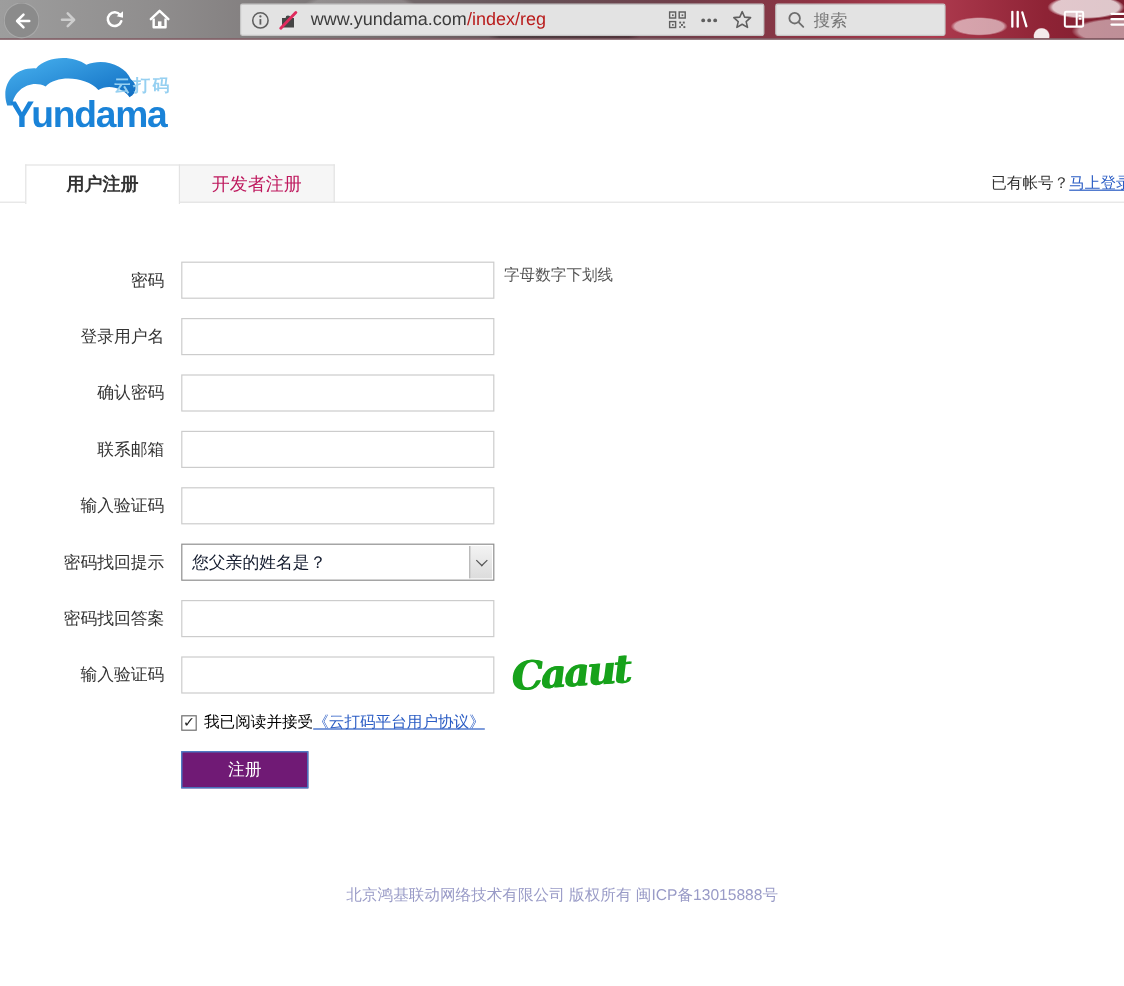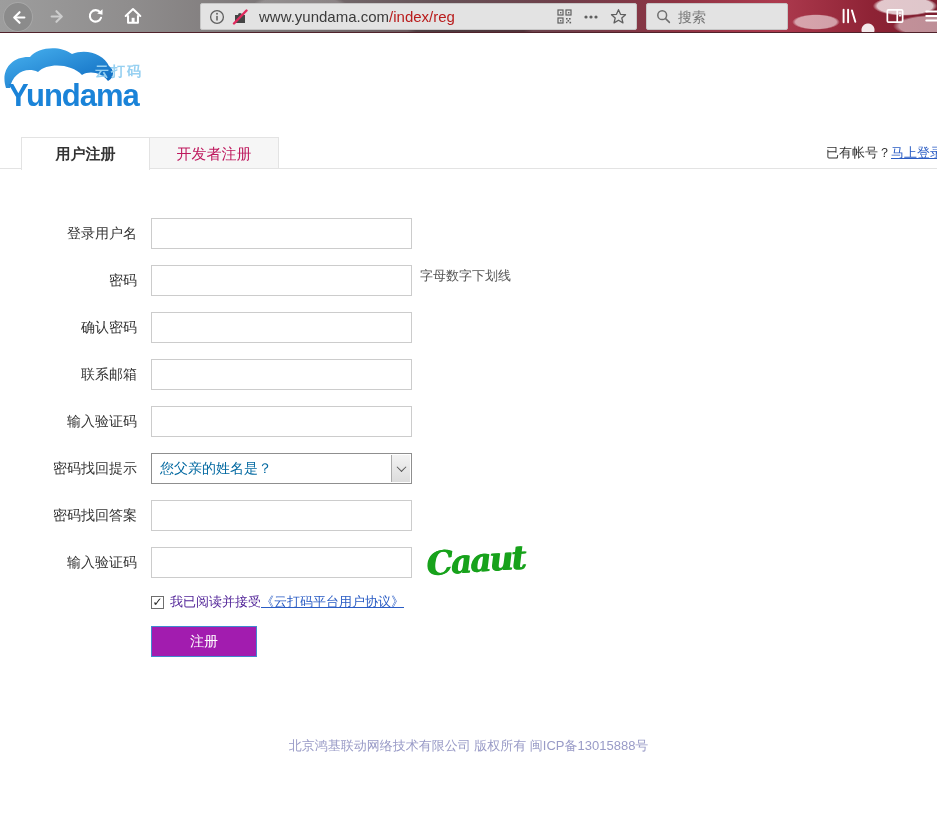--- a/index.html
+++ b/index.html
@@ -74,35 +74,35 @@
   .login-area { position:absolute; right:-6px; top:7px; font-size:13px; color:#333; white-space:nowrap; }
   .login-link { color:#2a5cc4; text-decoration:underline; cursor:pointer; }
 
   
   .form { position:absolute; left:0; top:218px; width:937px; }
   .frow { display:flex; align-items:center; height:31px; margin-bottom:16px; }
   .flabel { width:137px; text-align:right; margin-right:14px; font-size:14px; color:#333; }
   .tinput { width:261px; height:31px; border:1px solid #ccc; background:#fff; padding:0 6px; font-size:14px; color:#333; font-family:inherit; outline:none; }
   .hint { margin-left:8px; font-size:13px; color:#555; position:relative; top:-5px; }
 
-  .selbox { position:relative; width:261px; height:31px; border:1px solid #8f8f8f; background:#fff; display:flex; align-items:center; padding-left:8px; font-size:14px; color:#0369a1; cursor:default; }
+  .selbox { position:relative; width:261px; height:31px; border:1px solid #8f8f8f; background:#fff; display:flex; align-items:center; padding-left:8px; font-size:14px; color:#0f172a; cursor:default; }
   .selarrow { position:absolute; right:1px; top:1px; bottom:1px; width:19px; background:linear-gradient(#f3f3f3,#dcdcdc); border-left:1px solid #ababab; display:flex; align-items:center; justify-content:center; }
   .chev { width:7px; height:7px; border-right:1.6px solid #555; border-bottom:1.6px solid #555; transform:rotate(45deg) translate(-1px,-1px); }
 
   .captcha { margin-left:14px; font-family:"DejaVu Serif",serif; font-style:italic; font-weight:bold;
              font-size:33px; color:#17a21b; letter-spacing:-2px; transform:rotate(-4deg);
              position:relative; top:-2px; text-shadow:1px 0 0 #17a21b; cursor:pointer; }
 
   .agree { margin:12px 0 0 151px; display:flex; align-items:center; height:16px; }
   .checkbox { width:13px; height:13px; border:1px solid #6e6e6e; background:#fff; display:flex; align-items:center; justify-content:center; font-size:12px; line-height:13px; color:#222; cursor:pointer; }
   .checkbox::after { content:"✓"; }
-  .agree-text { margin-left:6px; font-size:13px; color:#4c1d95; }
+  .agree-text { margin-left:6px; font-size:13px; color:#000000; }
   .agree-link { font-size:13px; color:#2a5cc4; text-decoration:underline; cursor:pointer;text-align:right; }
 
-  .reg-btn { display:block; margin:16px 0 0 151px; width:106px; height:31px; background:#a21caf; border:1px solid #4189cf; color:#fff; font-size:14px; font-family:inherit; cursor:pointer; }
+  .reg-btn { display:block; margin:16px 0 0 151px; width:106px; height:31px; background:#701a75; border:1px solid #4189cf; color:#fff; font-size:14px; font-family:inherit; cursor:pointer; }
 
   .footer { position:absolute; left:0; top:737px; width:937px; text-align:center; font-size:13px; color:#999bc7; }
 </style>
 </head>
 <body>
 
 <div class="screen">
 
   <div class="toolbar">
     <div class="tb-btn btn-back">
@@ -236,28 +236,28 @@
     <div class="tabs">
       <div class="tab active">用户注册</div>
       <div class="tab inactive">开发者注册</div>
     </div>
     <div class="login-area"><span>已有帐号？</span><a class="login-link">马上登录</a></div>
   </div>
 
   <div class="form">
 
     <div class="frow">
-      <span class="flabel">登录用户名</span>
-      <input class="tinput" type="text" style="">
-    </div>
-
-    <div class="frow">
       <span class="flabel">密码</span>
       <input class="tinput" type="password" style="">
       <span class="hint">字母数字下划线</span>
+    </div>
+
+    <div class="frow">
+      <span class="flabel">登录用户名</span>
+      <input class="tinput" type="text" style="">
     </div>
 
     <div class="frow">
       <span class="flabel">确认密码</span>
       <input class="tinput" type="password" style="">
     </div>
 
     <div class="frow">
       <span class="flabel">联系邮箱</span>
       <input class="tinput" type="text" style="">

